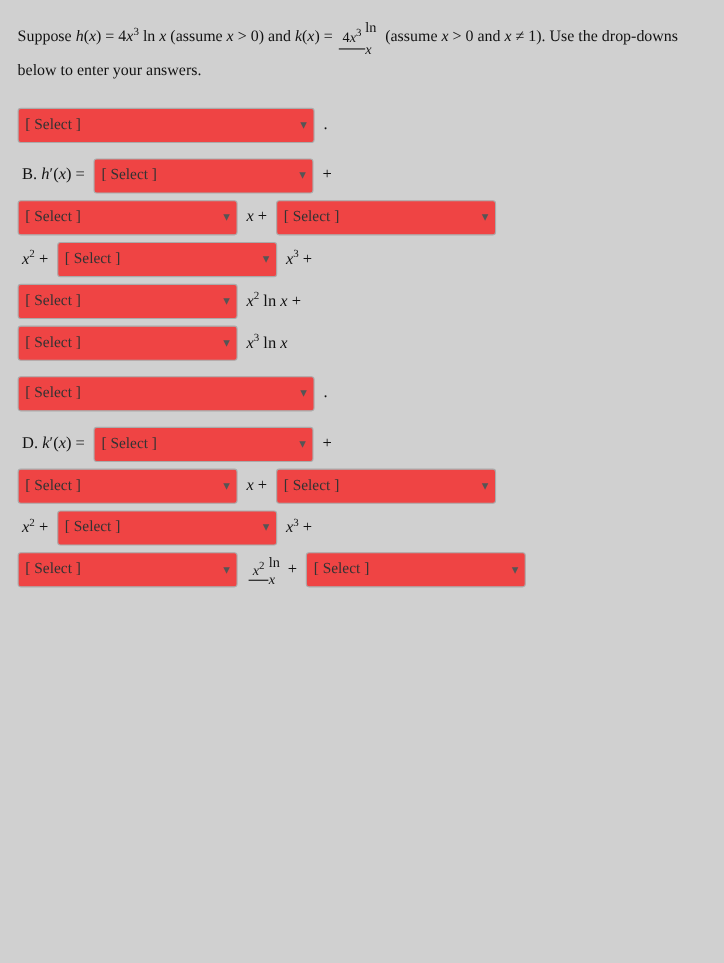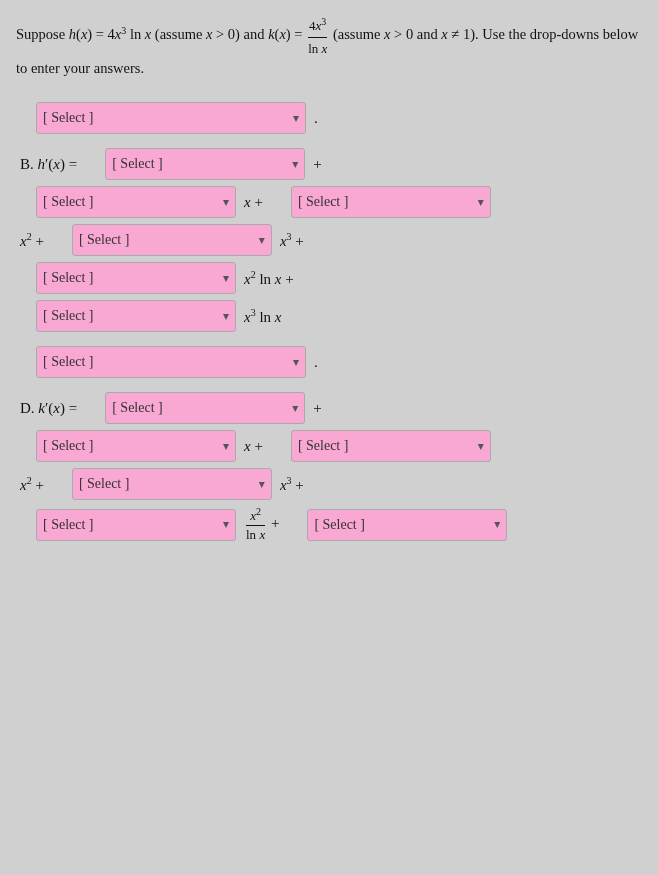--- a/index.html
+++ b/index.html
@@ -21,31 +21,30 @@
       margin-bottom: 14px;
     }
     .section-label {
       font-size: 14.5px;
       line-height: 1.5;
       margin-bottom: 6px;
     }
     .select-box {
       display: inline-flex;
       align-items: center;
-      background: #f9a8d4;
+      background: #ef4444;
       border: 1.5px solid #aaa;
       border-radius: 3px;
       padding: 4px 6px;
       min-width: 120px;
       font-size: 14px;
       cursor: pointer;
       position: relative;
       color: #333;
       height: 32px;
-      margin-left: 20px;
     }
     .select-box::after {
       content: '▾';
       margin-left: auto;
       padding-left: 8px;
       color: #555;
       font-size: 12px;
     }
     .select-wide {
       min-width: 270px;
@@ -61,21 +60,21 @@
       margin-bottom: 6px;
       flex-wrap: wrap;
       gap: 4px;
     }
     .math-text {
       font-size: 15px;
       padding: 0 4px;
     }
     .fraction {
       display: inline-flex;
-      flex-direction: column;
+      flex-direction: row;
       align-items: center;
       font-size: 13px;
       vertical-align: middle;
       padding: 0 2px;
     }
     .fraction .num {
       border-bottom: 1px solid #111;
       padding-bottom: 1px;
       width: 100%;
       text-align: center;

